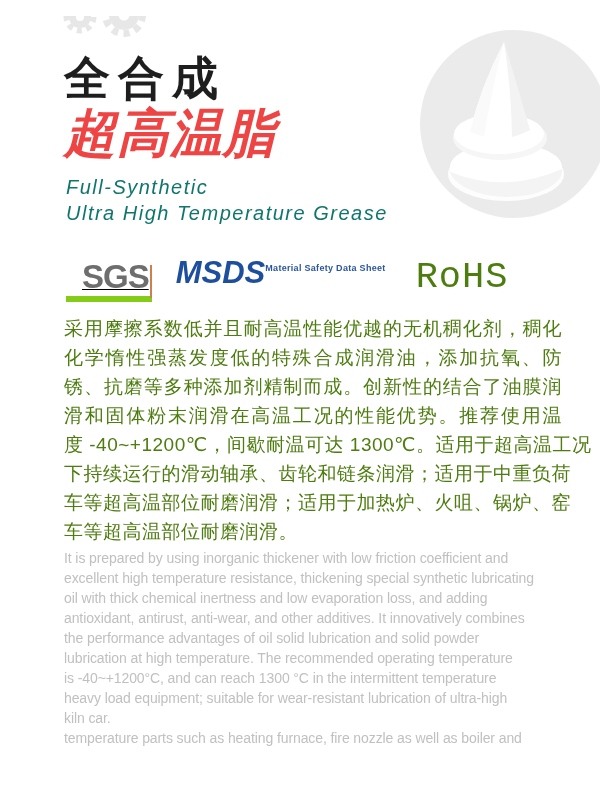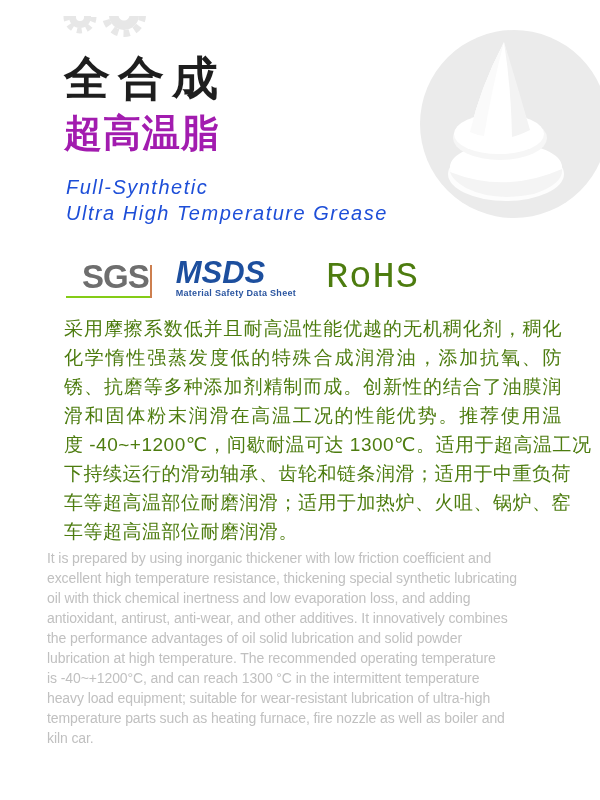--- a/index.html
+++ b/index.html
@@ -14,42 +14,43 @@
   
   .hero { position:absolute; top:10px; right:-14px; width:200px; height:200px; }
 
   
   .title-block { position:absolute; left:64px; top:34px; }
   .title-cn {
     font-size:46px; line-height:56px; color:#1e1e1e; font-weight:600;
     letter-spacing:8px; white-space:nowrap;
   }
   .title-red {
-    font-size:38px; line-height:54px; color:#a21caf; font-weight:800;
-    letter-spacing:1px; white-space:nowrap;
+    font-size:52px; line-height:54px; color:#ef4444; font-weight:800;
+    letter-spacing:1px; white-space:nowrap;font-style:italic;
   }
   .subtitle {
     position:absolute; left:66px; top:158px;
     font-size:20px; line-height:26px; font-style:italic;
-    color:#1d4ed8; letter-spacing:1.5px; white-space:pre-line;
+    color:#0f766e; letter-spacing:1.5px; white-space:pre-line;
   }
 
   
   .logos { position:absolute; left:66px; top:244px; display:flex; align-items:flex-start; }
   .sgs-box {
     position:relative; margin-top:2px; padding:1px 3px 4px 16px;
-    border-bottom:2px solid #84cc16;
+    border-bottom:6px solid #84cc16;
+    text-decoration:underline;
   }
   .sgs-box::after {
     content:""; position:absolute; right:0; top:3px; bottom:-2px; width:2px; background:#cd7f4f;
   }
   .sgs-text {
     font-size:33px; line-height:28px; font-weight:700; color:#6e6e6e; letter-spacing:-1px;
   }
-  .msds-box { margin-left:24px; display:flex; flex-direction:column; }
+  .msds-box { margin-left:24px; display:flex; flex-direction:row; }
   .msds-text {
     font-size:31px; line-height:25px; font-weight:800; font-style:italic;
     color:#1d4f9e; letter-spacing:0px;
   }
   .msds-sub {
     font-size:9px; line-height:10px; margin-top:3px; font-weight:700;
     color:#2a55a0; letter-spacing:0.3px; white-space:nowrap;
   }
   .rohs-text {
     margin-left:30px; margin-top:1px;
@@ -60,21 +61,21 @@
   
   .desc-cn {
     position:absolute; left:64px; top:298px; width:498px;
     font-size:19px; line-height:29px; color:#4d7c0f; letter-spacing:0.5px;
   }
   .cn-line { text-align:justify; text-align-last:justify; white-space:nowrap; }
   .cn-line:last-child { text-align-last:left; }
 
   
   .desc-en {
-    position:absolute; left:47px; top:532px; width:510px;
+    position:absolute; left:64px; top:532px; width:510px;
     font-size:14px; line-height:20px; color:#c0c0c0; letter-spacing:-0.1px;
   }
   .en-line { white-space:nowrap; }
 </style>
 </head>
 <body>
 
 <div class="page">
 
   <div class="gears">
@@ -138,17 +139,17 @@
 
   <div class="desc-en">
     <div class="en-line">It is prepared by using inorganic thickener with low friction coefficient and</div>
     <div class="en-line">excellent high temperature resistance, thickening special synthetic lubricating</div>
     <div class="en-line">oil with thick chemical inertness and low evaporation loss, and adding</div>
     <div class="en-line">antioxidant, antirust, anti-wear, and other additives. It innovatively combines</div>
     <div class="en-line">the performance advantages of oil solid lubrication and solid powder</div>
     <div class="en-line">lubrication at high temperature. The recommended operating temperature</div>
     <div class="en-line">is -40~+1200°C, and can reach 1300 °C in the intermittent temperature</div>
     <div class="en-line">heavy load equipment; suitable for wear-resistant lubrication of ultra-high</div>
+    <div class="en-line">kiln car.</div>
     <div class="en-line">temperature parts such as heating furnace, fire nozzle as well as boiler and</div>
-    <div class="en-line">kiln car.</div>
   </div>
 
 </div>
 
 </body></html>

